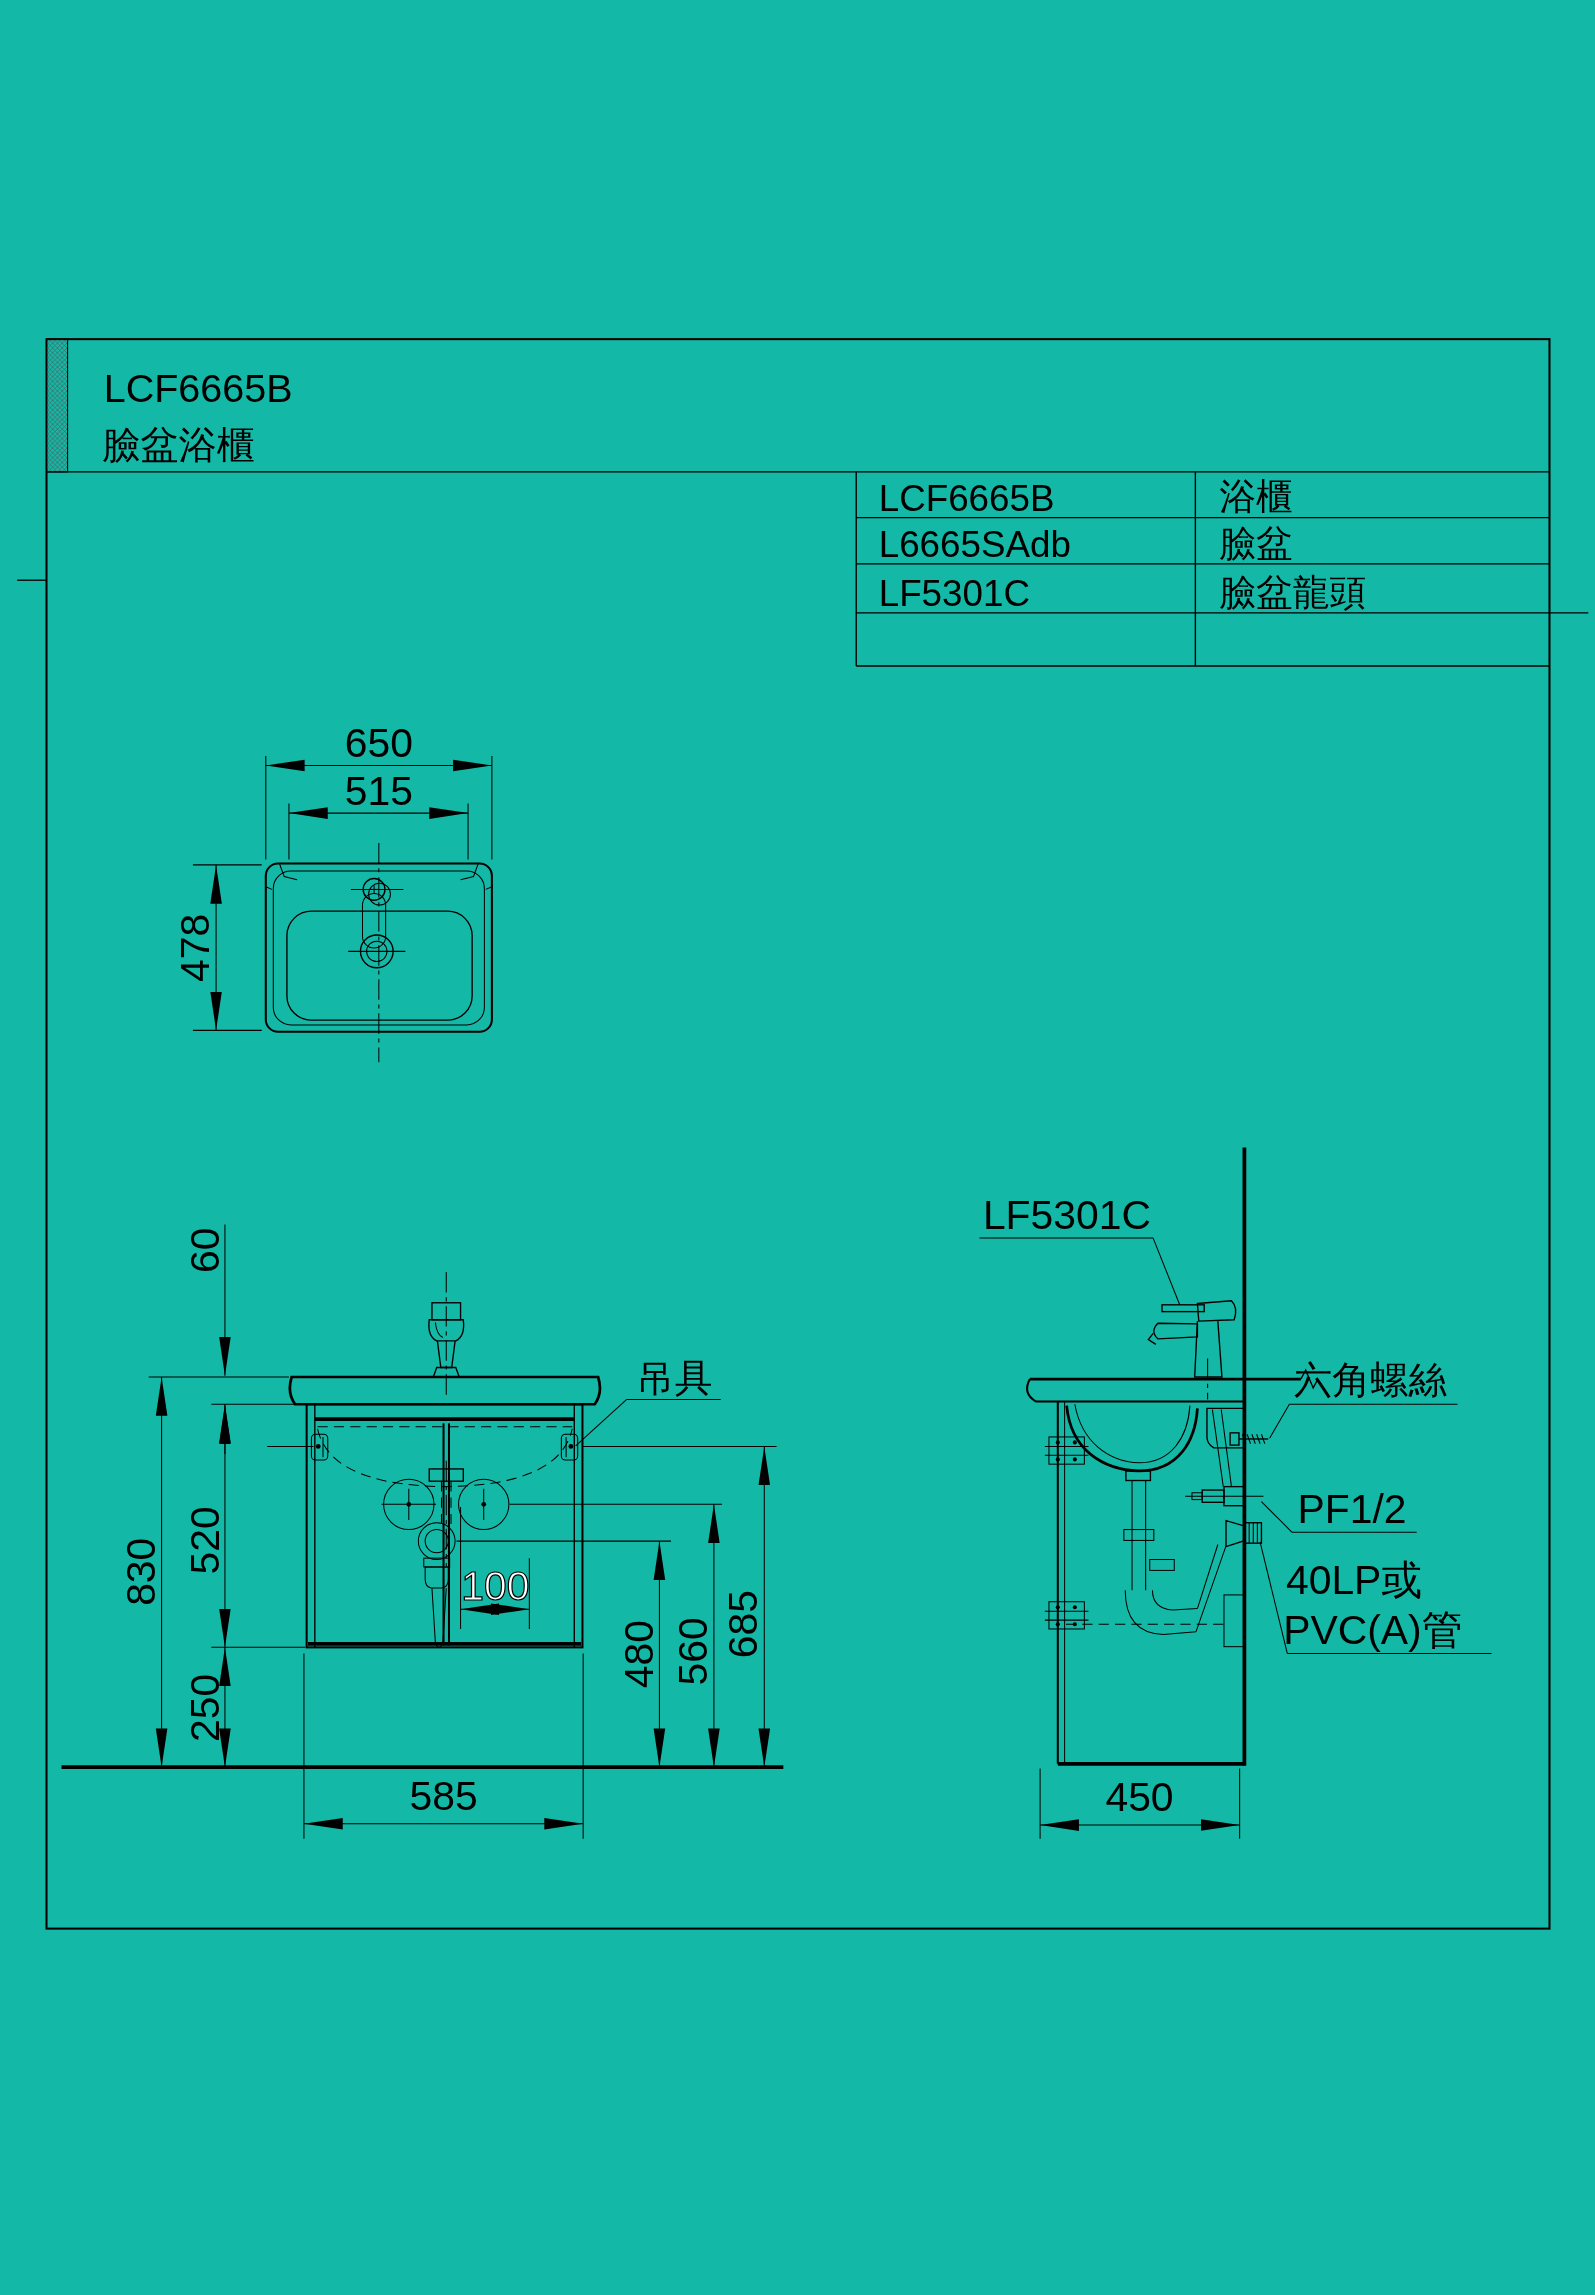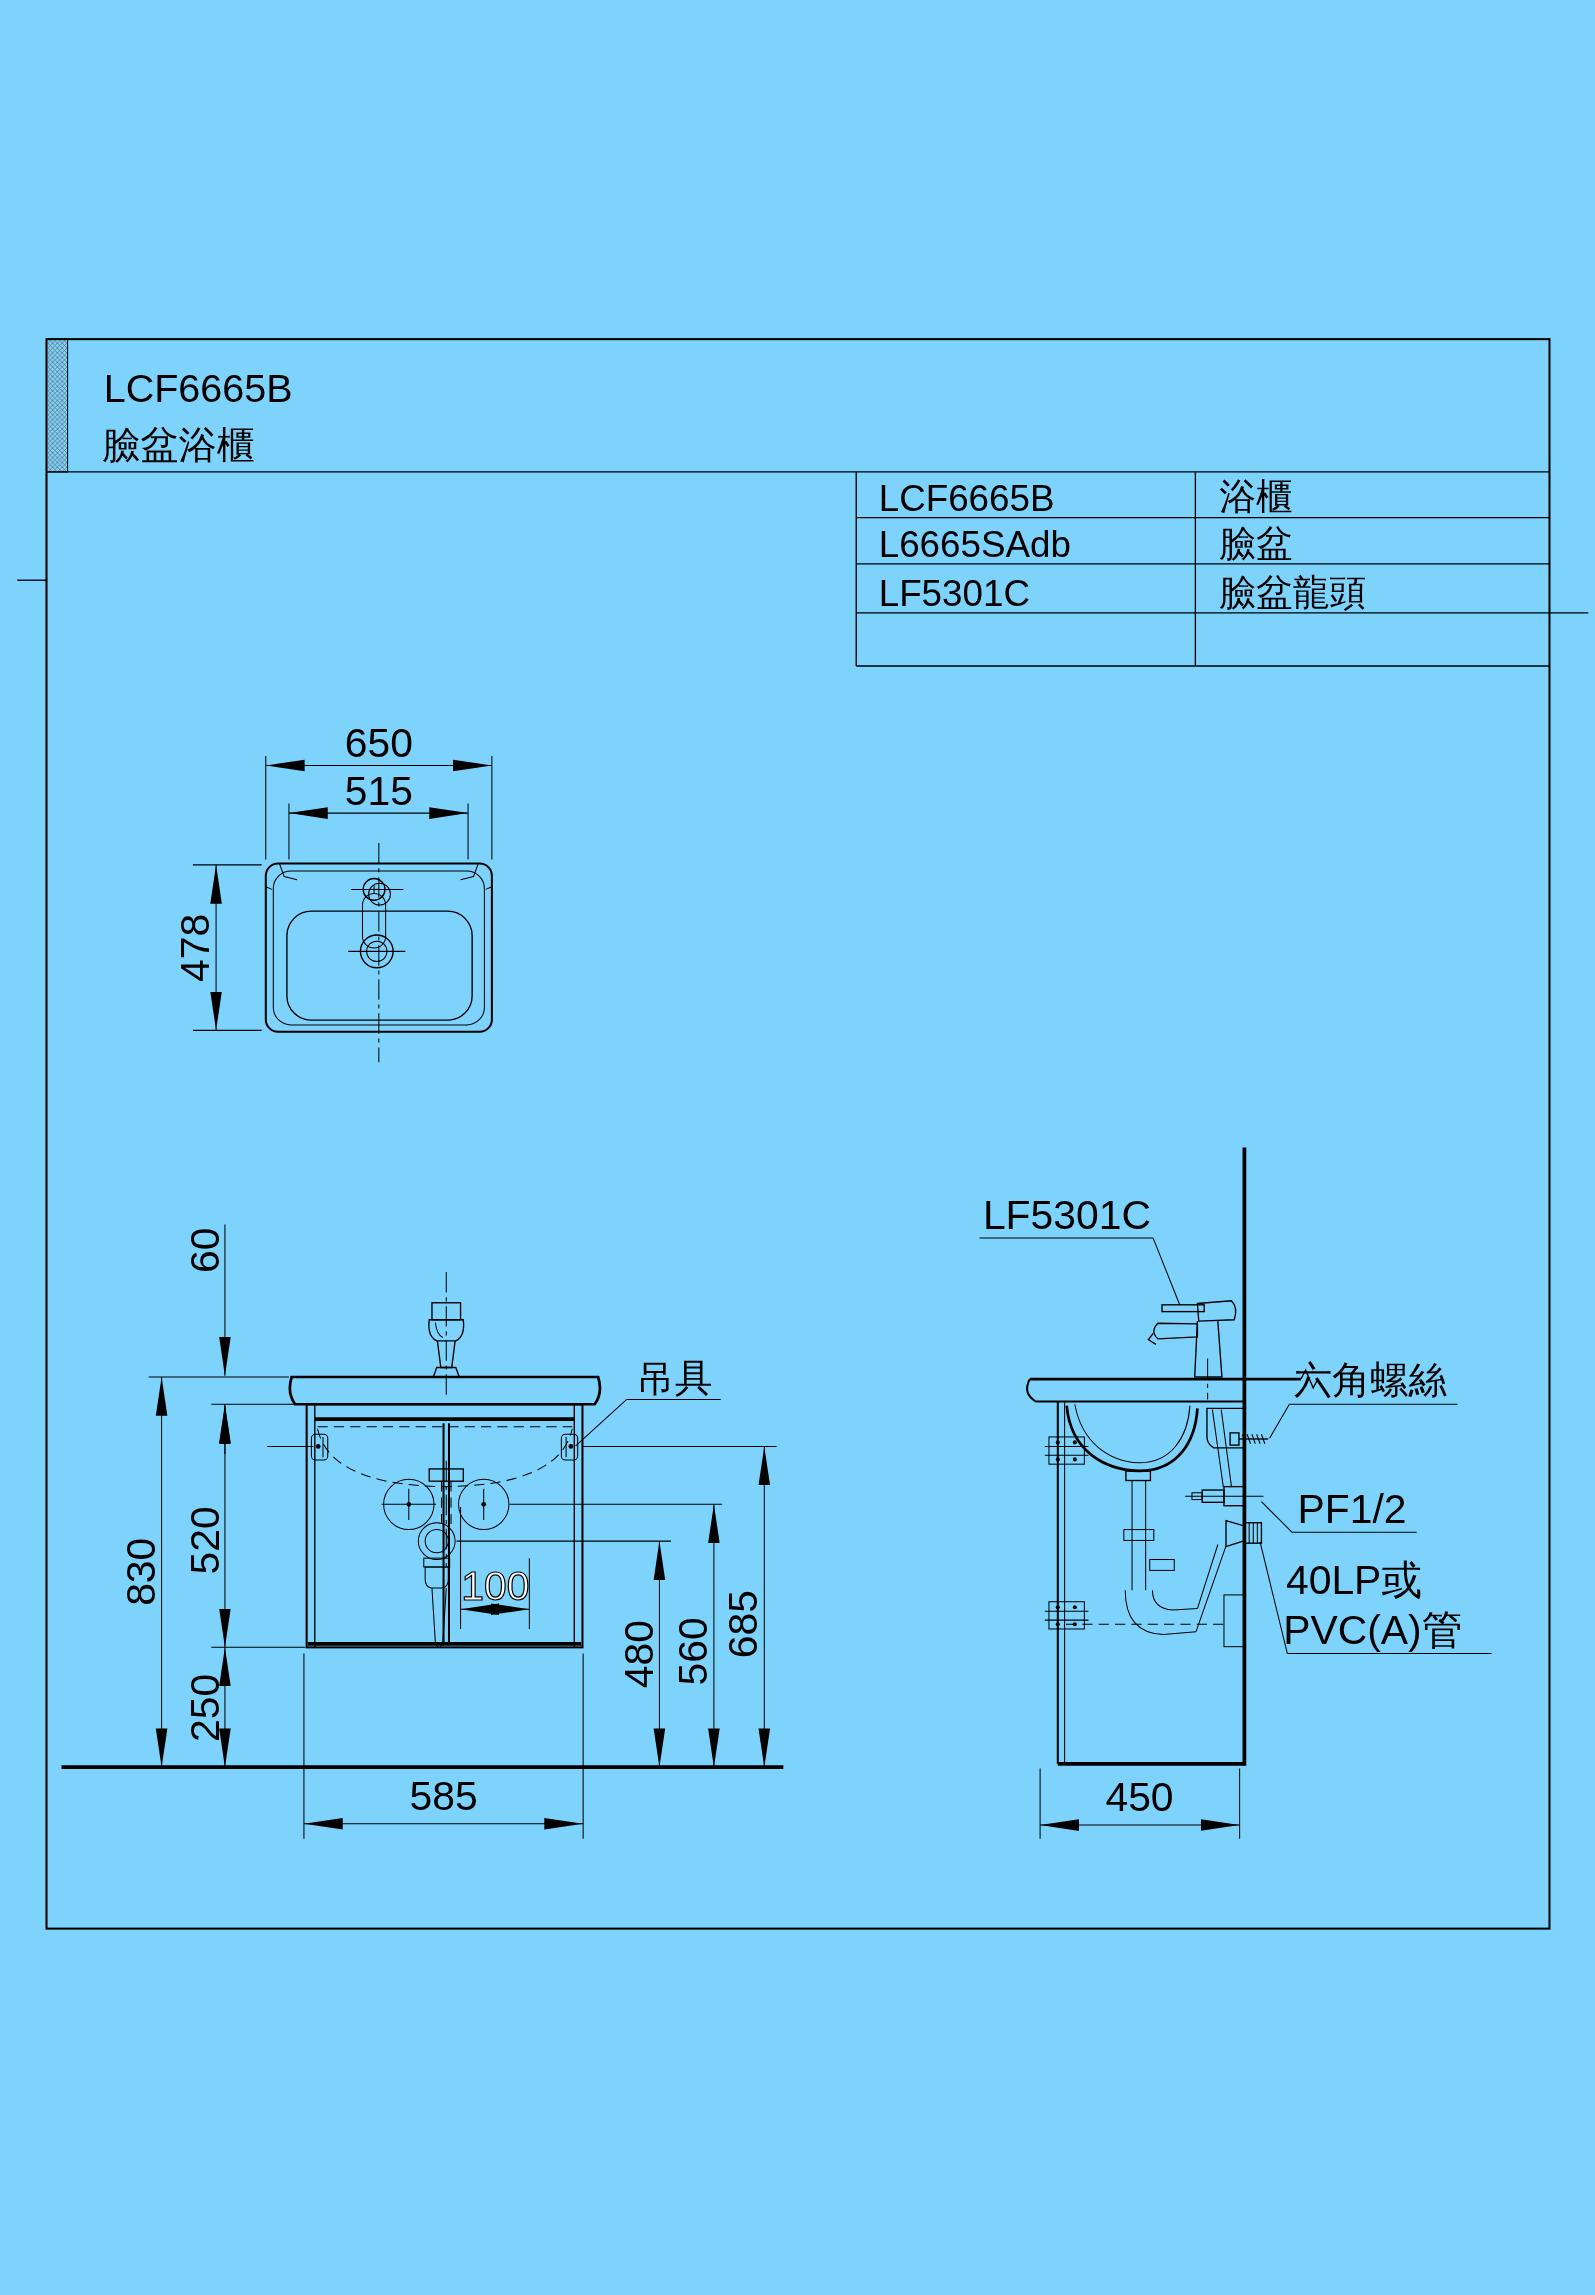--- a/index.html
+++ b/index.html
@@ -1,16 +1,16 @@
 <!DOCTYPE html>
 <html style="font-size:11px"><head>
 <meta charset="utf-8">
 <style>
   html,body{margin:0;padding:0;background:#ffffff;}
-  .page{position:relative;width:1596px;height:2295px;background:#7dd3fc;overflow:hidden;}
+  .page{position:relative;width:1596px;height:2295px;background:#14b8a6;overflow:hidden;}
   svg{position:absolute;left:0;top:0;}
   text{font-family:"Liberation Sans", sans-serif;fill:#000;}
   .t-title{font-size:58px;}
   .t-cjk{font-size:56px;}
   .t-cell{font-size:54px;}
   .t-dim{font-size:60px;}
   .t-lab{font-size:56px;}
   .t-hollow{fill:#ffffff;stroke:#000;stroke-width:1.8;}
   .ln{stroke:#000;fill:none;}
   .w1{stroke-width:1.5;}

